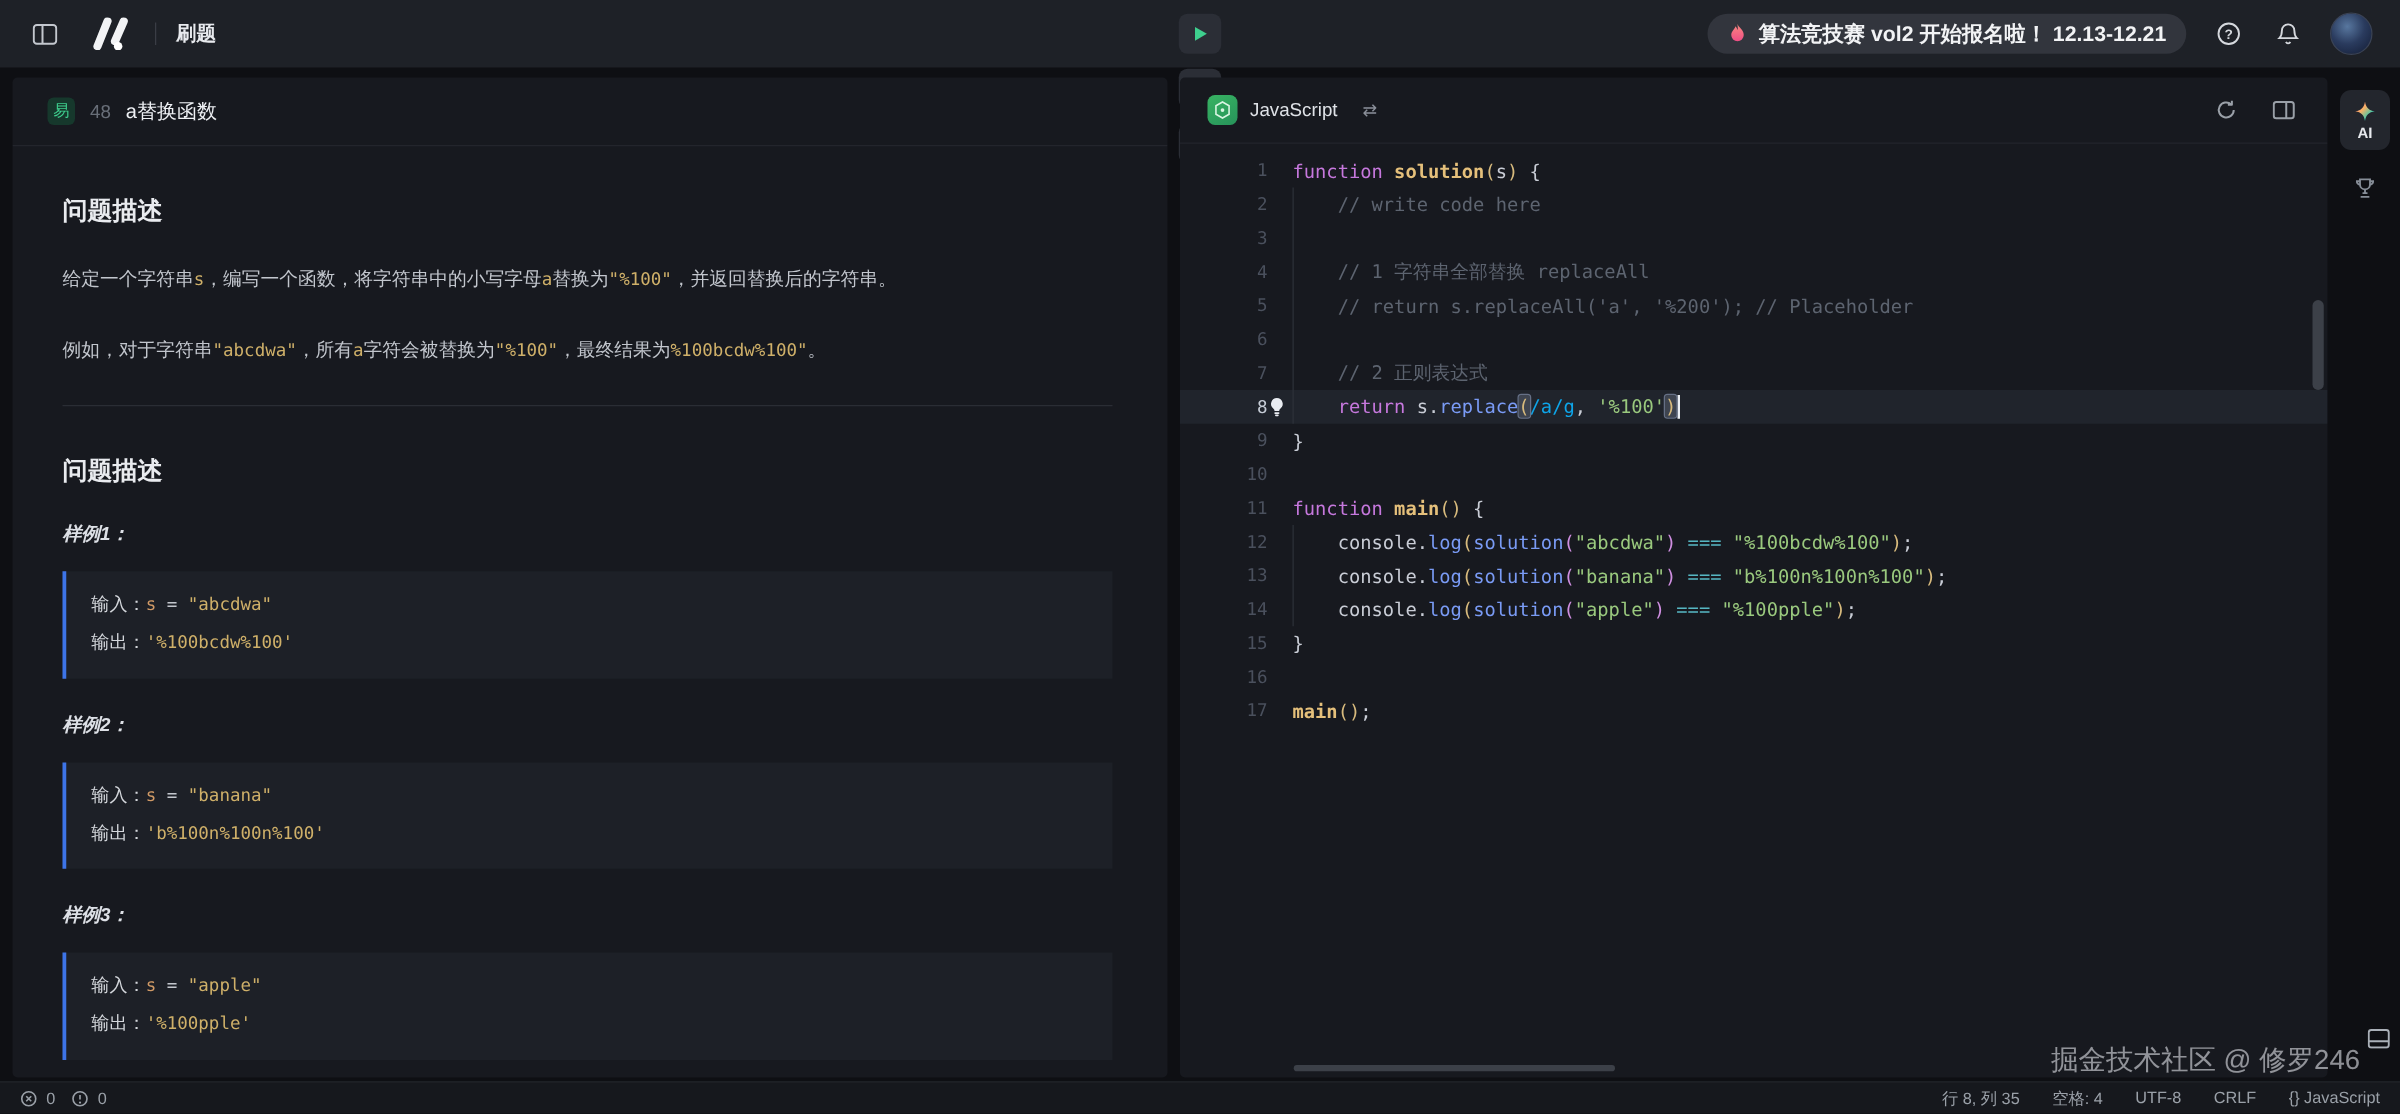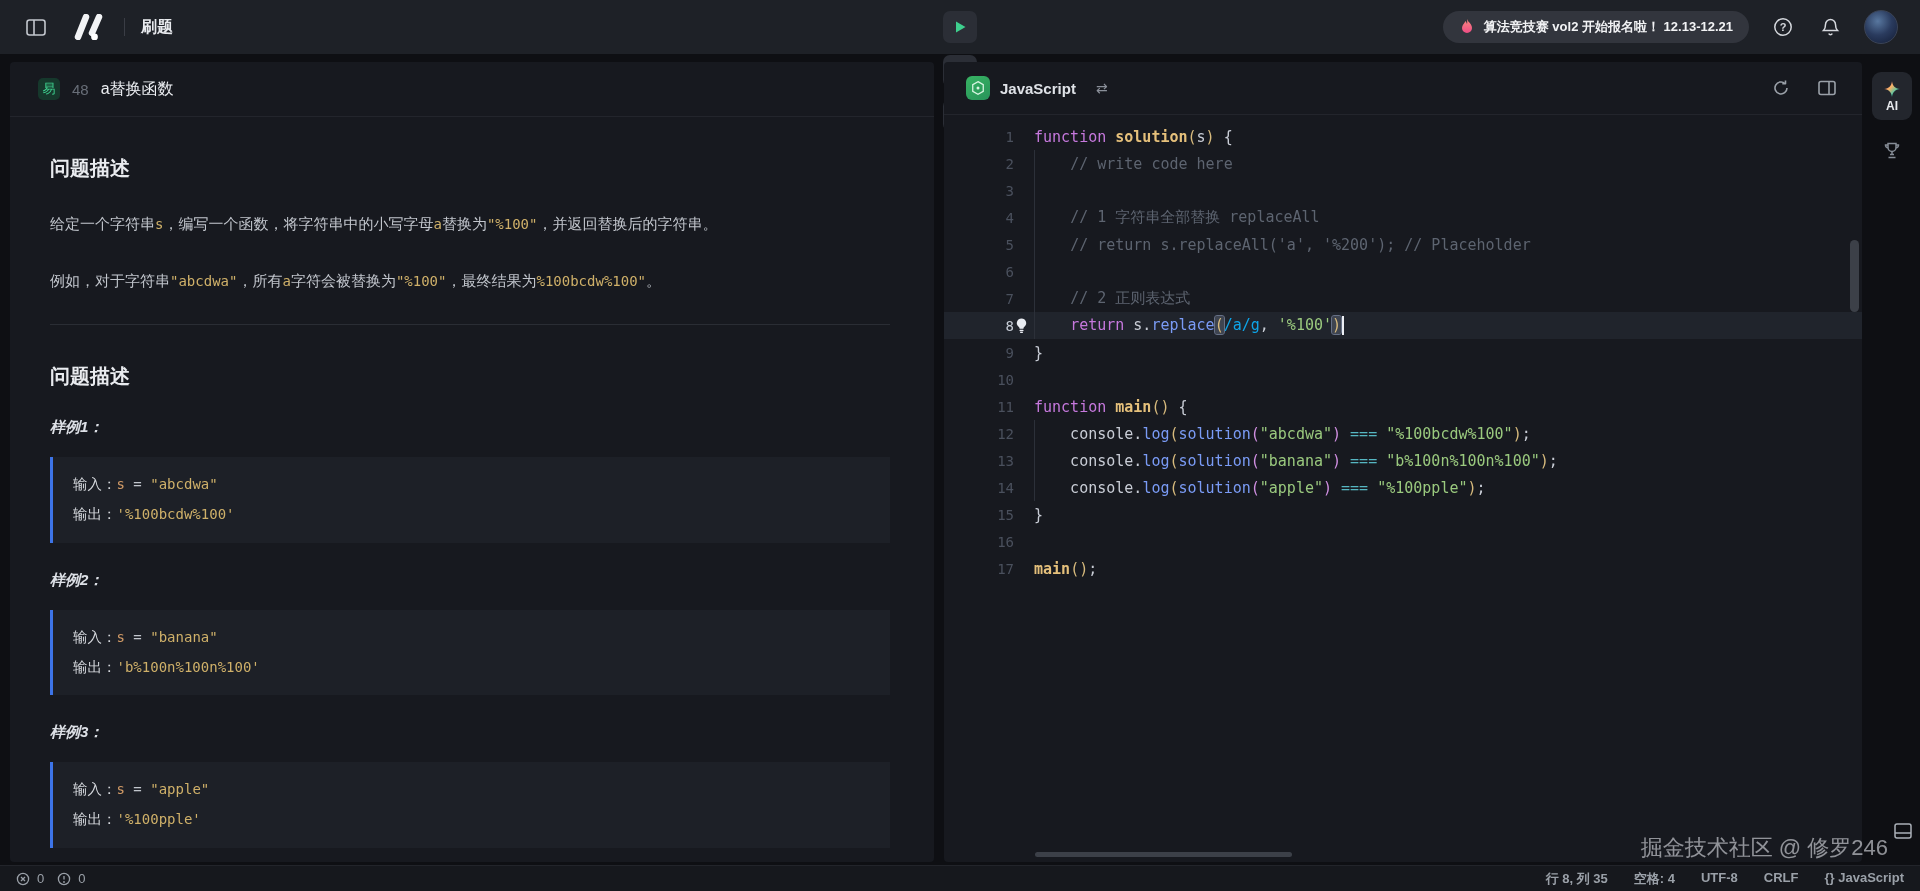--- a/index.html
+++ b/index.html
@@ -9,21 +9,21 @@
   .topbar{position:absolute;left:0;top:0;right:0;height:54px;background:#1e2127;display:flex;align-items:center;padding:0 22px;box-sizing:border-box;}
   .tb-left{display:flex;align-items:center;}
   .ico-btn{background:none;border:none;padding:4px;cursor:pointer;display:flex;align-items:center;}
   .logo{margin-left:22px;}
   .brand-div{width:1px;height:18px;background:#3a3d45;margin:0 16px;}
   .app-title{font-size:16px;font-weight:700;color:#e8eaee;font-family:Liberation Mono, monospace;}
   .run-group{position:absolute;left:50%;top:11px;transform:translateX(-50%);display:flex;gap:12px;flex-direction:column;}
   .tb-btn{width:34px;height:32px;border-radius:7px;background:#2b2e36;border:none;display:flex;align-items:center;justify-content:center;cursor:pointer;position:relative;}
   .beta{position:absolute;top:-8px;right:-20px;background:#9ba1ac;color:#1f2228;font-size:11px;font-weight:700;padding:1px 6px;border-radius:4px;line-height:14px;}
   .tb-right{margin-left:auto;display:flex;align-items:center;gap:20px;}
-  .banner{height:32px;background:#32353d;border-radius:16px;display:flex;align-items:center;gap:9px;padding:0 16px;color:#f2f3f5;font-weight:700;font-size:13px;border:none;cursor:pointer;}
+  .banner{height:32px;background:#32353d;border-radius:16px;display:flex;align-items:center;gap:9px;padding:0 16px;color:#f2f3f5;font-weight:700;font-size:17px;border:none;cursor:pointer;}
   .avatar{width:32px;height:32px;border-radius:50%;background:radial-gradient(circle at 40% 32%,#58779f 0%,#2a3b5e 48%,#121b33 100%);border:1px solid #3a4356;cursor:pointer;}
   
   .left-panel{position:absolute;left:10px;top:62px;width:924px;height:800px;background:#17191f;border-radius:4px;overflow:hidden;}
   .prob-header{height:54px;display:flex;align-items:center;padding:0 28px;border-bottom:1px solid #23252c;gap:12px;}
   .diff-badge{width:22px;height:22px;border-radius:5px;background:#16382c;color:#3ecf8e;font-size:13px;display:flex;align-items:center;justify-content:center;flex:none;}
   .prob-num{color:#686e78;font-size:15px;}
   .prob-title{color:#eef0f4;font-size:16px;font-weight:400;}
   .prob-content{padding:38px 44px 0 40px;}
   .section-h{font-size:20px;color:#e9ebef;font-weight:700;margin:0 0 28px;}
   .desc{font-size:15px;color:#c2c6cd;margin:0 0 30px;line-height:1.8;}
@@ -34,21 +34,21 @@
   .seg-s{font-family:"DejaVu Sans Mono",monospace;color:#cfb069;font-size:14px;}
   .divider{border:none;border-top:1px solid #2a2d34;margin:6px 0 38px;}
   .sample-title{font-size:15px;font-style:italic;font-weight:700;color:#dde0e6;margin:0 0 20px;}
   .sample-block{background:#1d2027;border-left:3px solid #3d74e8;padding:13px 20px;margin:0 0 28px;}
   .io-line{line-height:2.05;font-size:14.5px;color:#ccd0d7;}
   .io-label{color:#d4d7dc;}
   
   .editor-panel{position:absolute;left:944px;top:62px;width:918px;height:800px;background:#17191f;border-radius:4px;overflow:hidden;}
   .ed-header{height:52px;border-bottom:1px solid #23252c;display:flex;align-items:center;padding:0 22px;gap:10px;}
   .js-icon{width:24px;height:24px;border-radius:6px;background:linear-gradient(150deg,#38b363,#27935a);display:flex;align-items:center;justify-content:center;flex:none;}
-  .ed-lang{font-size:15px;font-weight:700;color:#dfe2e7;}
+  .ed-lang{font-size:15px;font-weight:400;color:#dfe2e7;}
   .swap{color:#8a8f99;font-size:14px;margin-left:4px;background:none;border:none;cursor:pointer;}
   .ed-actions{margin-left:auto;display:flex;gap:20px;align-items:center;}
   .code-area{position:absolute;top:53px;bottom:0;left:0;right:0;font-family:"DejaVu Sans Mono",monospace;font-size:15px;}
   #code-lines{position:absolute;top:8px;left:0;right:0;}
   .line{height:27px;display:flex;align-items:center;position:relative;}
   .line.active{background:#20242c;}
   .ln{width:70px;text-align:right;color:#4a505d;font-size:14px;flex:none;white-space:pre;}
   .line.active .ln{color:#c6ccd6;}
   .codeline{margin-left:20px;white-space:pre;}
   .t-kw{color:#c678dd;} .t-fn{color:#e5c07b;font-weight:600;} .t-meth{color:#7a9bf5;}
@@ -63,21 +63,21 @@
   .vscroll{position:absolute;right:3px;top:125px;width:9px;height:72px;background:#3c4048;border-radius:5px;cursor:pointer;}
   .hscroll{position:absolute;bottom:5px;left:91px;width:257px;height:5px;background:#3c4048;border-radius:3px;cursor:pointer;}
   
   .rail{position:absolute;right:0;top:62px;width:56px;display:flex;flex-direction:column;align-items:center;}
   .ai-btn{width:40px;height:48px;border-radius:9px;background:#23262d;border:none;display:flex;flex-direction:column;align-items:center;justify-content:center;gap:1px;cursor:pointer;margin-top:10px;}
   .ai-label{font-size:12px;font-weight:700;color:#e8eaee;}
   .rail-ico{margin-top:20px;background:none;border:none;cursor:pointer;}
   
   .statusbar{position:absolute;left:0;right:0;bottom:0;height:26px;background:#16181d;border-top:1px solid #22242a;display:flex;align-items:center;padding:0 16px;font-size:13px;color:#9aa0a8;box-sizing:border-box;}
   .sb-left{display:flex;align-items:center;gap:7px;}
-  .sb-right{margin-left:auto;display:flex;gap:26px;font-weight:bold;}
+  .sb-right{margin-left:auto;display:flex;gap:26px;}
   .sb-item{cursor:pointer;}
   .watermark{position:absolute;right:32px;bottom:28px;font-size:22px;color:rgba(226,229,235,.6);pointer-events:none;}
   .panel-icon{position:absolute;right:8px;bottom:52px;}
 </style>
 </head>
 <body>
 
 <div class="topbar">
   <div class="tb-left">
     <button class="ico-btn">

